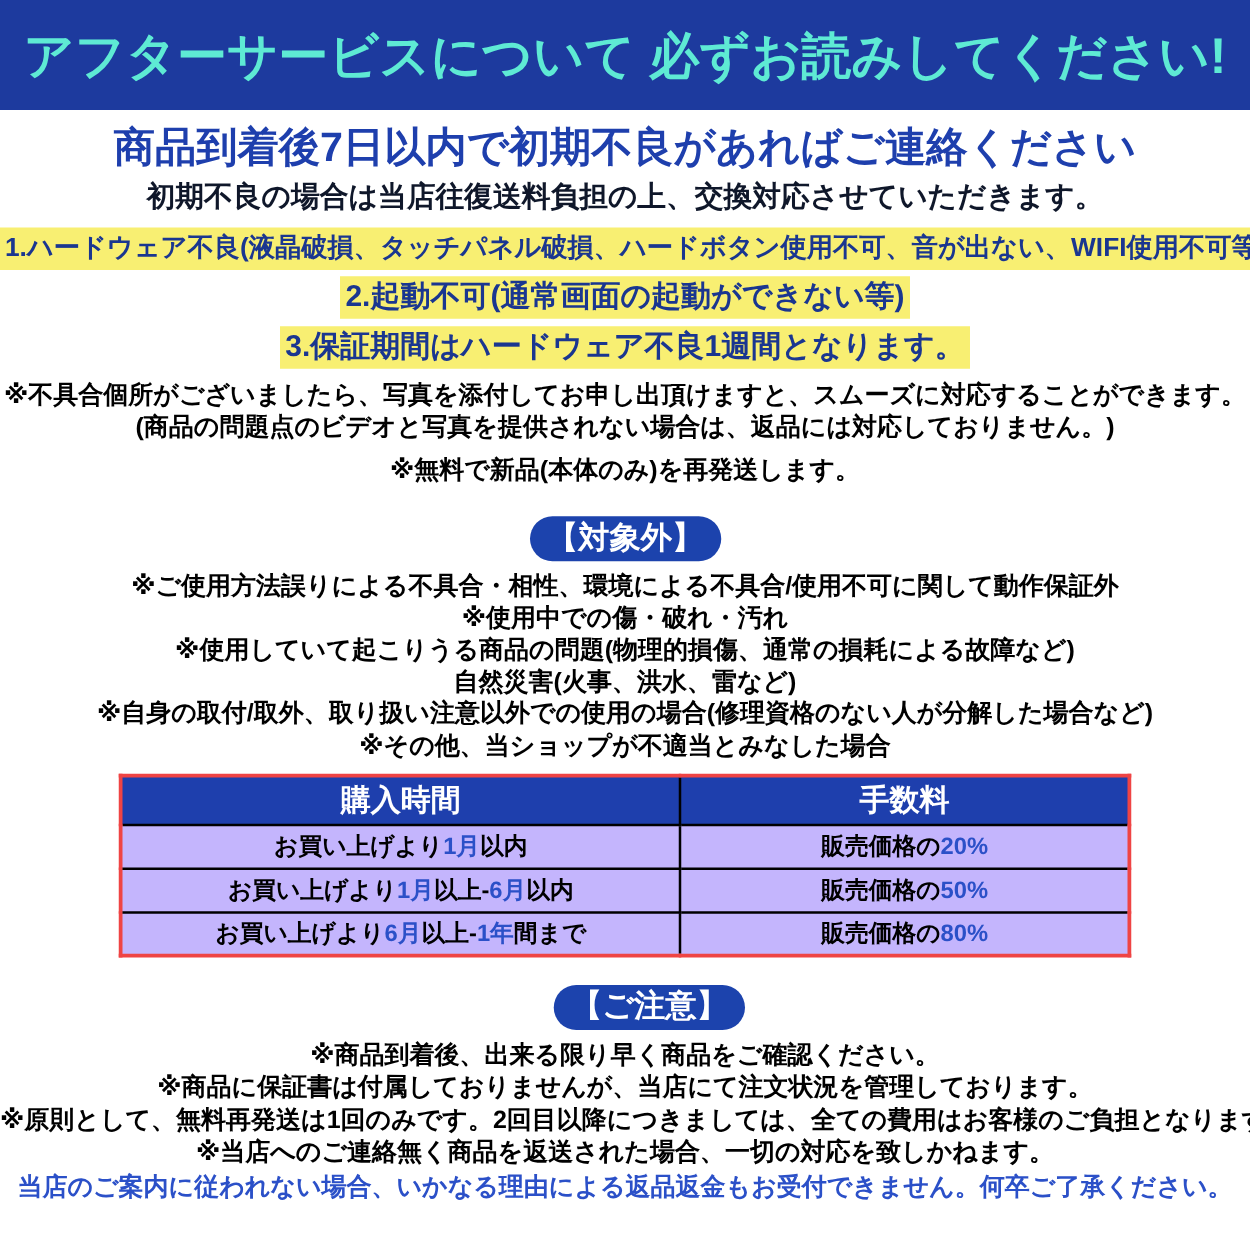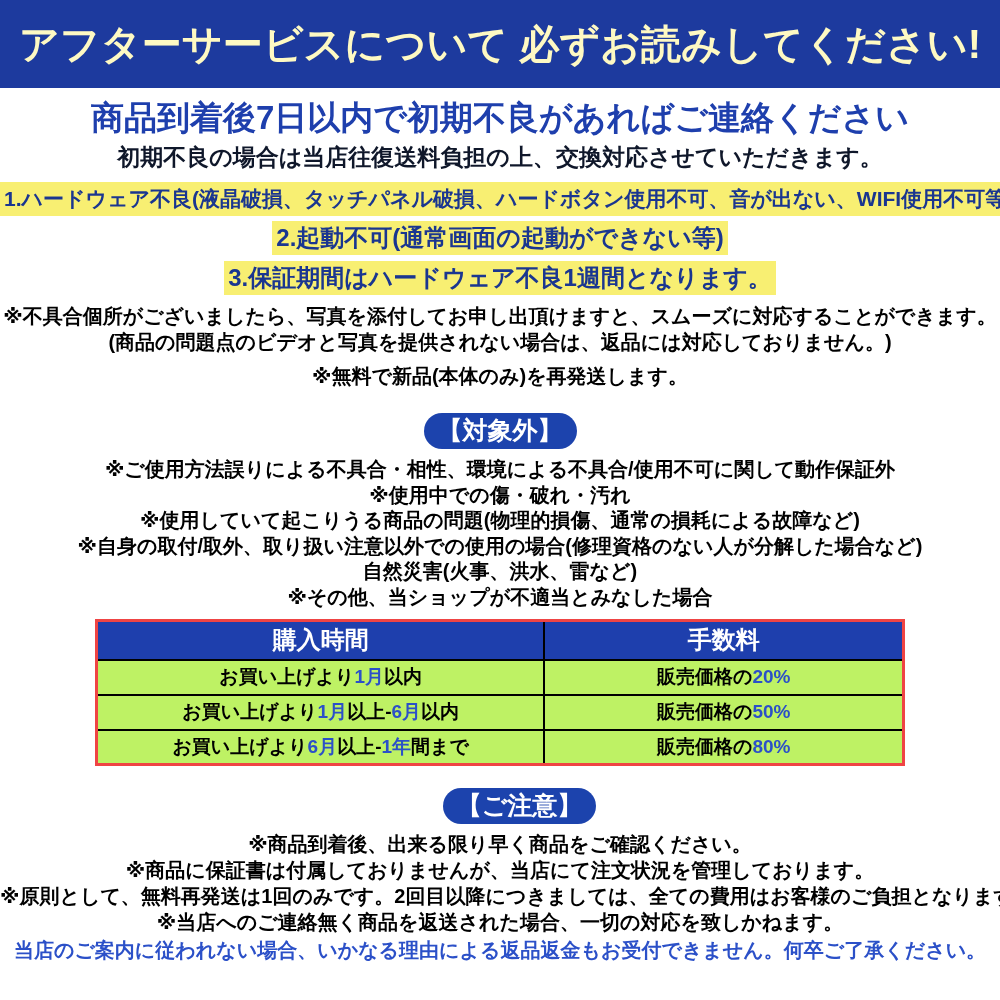--- a/index.html
+++ b/index.html
@@ -16,21 +16,21 @@
   
   .banner {
     width: 100%;
     height: 88px;
     background: #1d3a9e;
     display: flex;
     align-items: center;
     justify-content: center;
   }
   .banner h1 {
-    color: #fef9c3;
+    color: #5eead4;
     font-size: 40px;
     font-weight: bold;
     letter-spacing: 0px;
     white-space: nowrap;
   }
 
   
   .intro { text-align: center; margin-top: 9px; }
   .intro-title {
     color: #1e3fad;
@@ -107,21 +107,21 @@
     background: #1e3fad;
     color: #ffffff;
     font-size: 24px;
     font-weight: bold;
     height: 39px;
   }
   .fee-table td {
     font-size: 19px;
     font-weight: bold;
     height: 35px;
-    background: #bef264;
+    background: #c4b5fd;
   }
   .fee-table .col-time { width: 55.5%; }
   .fee-table .col-fee  { width: 44.5%; }
   .fee-table td .accent { color: #2b50c8; }
   .fee-table .merged-cell { height: 60px; line-height: 25px; }
 
   
   .caution-notes { text-align: center; margin-top: 7px; }
   .caution-notes .note { line-height: 26px; }
   .note.blue-note { color: #2b50c8; margin-top: 2px; }
@@ -159,22 +159,22 @@
   </section>
 
   <div class="badge-wrap badge-1">
     <span class="badge">【対象外】</span>
   </div>
 
   <section class="exclusions">
     <p class="note">※ご使用方法誤りによる不具合・相性、環境による不具合/使用不可に関して動作保証外</p>
     <p class="note">※使用中での傷・破れ・汚れ</p>
     <p class="note">※使用していて起こりうる商品の問題(物理的損傷、通常の損耗による故障など)</p>
+    <p class="note">自然災害(火事、洪水、雷など)</p>
     <p class="note">※自身の取付/取外、取り扱い注意以外での使用の場合(修理資格のない人が分解した場合など)</p>
-    <p class="note">自然災害(火事、洪水、雷など)</p>
     <p class="note">※その他、当ショップが不適当とみなした場合</p>
   </section>
 
   <table class="fee-table">
     <thead>
       <tr>
         <th class="col-time">購入時間</th>
         <th class="col-fee">手数料</th>
       </tr>
     </thead>

